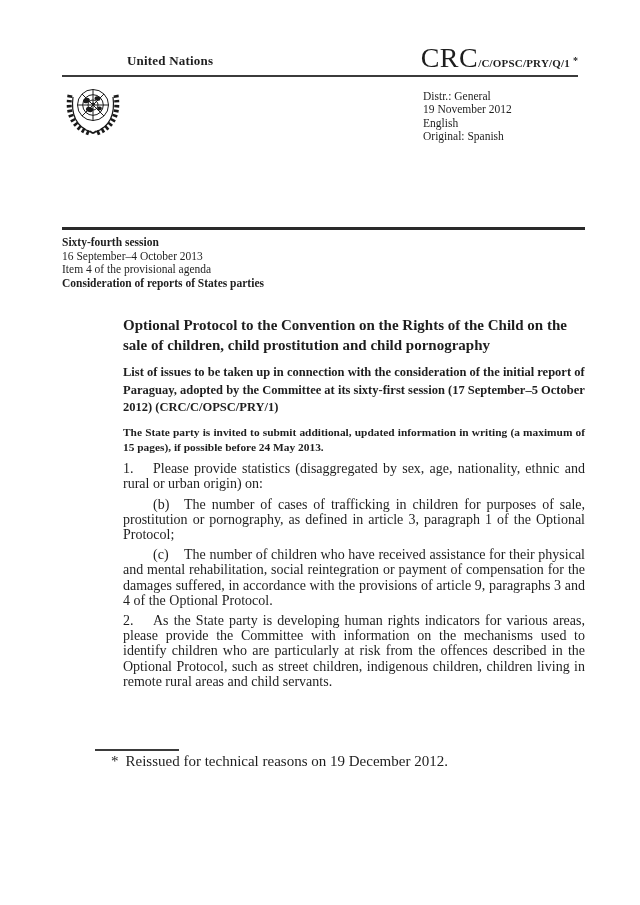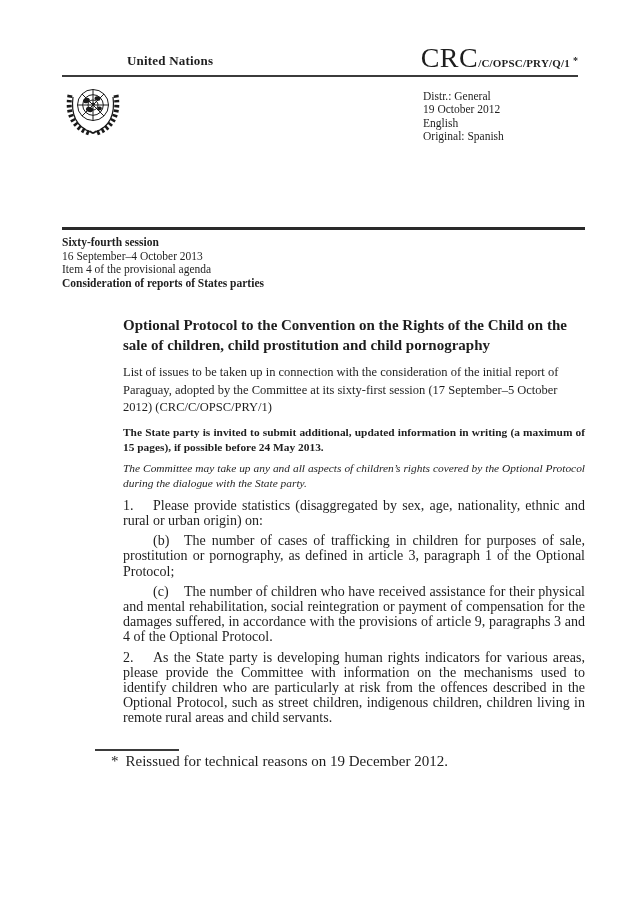--- a/index.html
+++ b/index.html
@@ -42,21 +42,21 @@
   .session .bold { font-weight: bold; }
 
   
   .content { position: absolute; left: 123px; top: 316px; width: 462px; }
   .doc-title {
     margin: 0 0 9px 0;
     font-size: 15px; font-weight: bold; line-height: 19.5px;
   }
   .doc-subtitle {
     margin: 0 0 8px 0;
-    font-size: 12.5px; font-weight: normal; line-height: 17.5px;
+    font-size: 12.5px; font-weight: bold; line-height: 17.5px;
   }
   .p-instruction {
     margin: 4px 0 6px 0; text-align: justify;
     font-size: 11.4px; font-weight: bold; line-height: 15.3px;
   }
   .p-note {
     margin: 0 0 6px 0; text-align: justify;
     font-size: 11.4px; font-style: italic; line-height: 15.3px;
   }
   .para {
@@ -124,39 +124,38 @@
       <path d="M 35 54 C 49 49, 57.5 37, 54 16" stroke-width="5" stroke-dasharray="2.6 2.3"></path>
       <path d="M 28 53 C 16 48, 8.5 37, 11 18" stroke-width="1.2"></path>
       <path d="M 34 53 C 46 48, 53.5 37, 51 18" stroke-width="1.2"></path>
       <path d="M 28 52 C 30 54.5, 32 54.5, 34 52" stroke-width="2"></path>
     </g>
   </svg>
 
 
   <div class="meta">
     <div>Distr.: General</div>
-    <div>19 October 2012</div>
+    <div>19 November 2012</div>
     <div>English</div>
     <div>Original: Spanish</div>
   </div>
 
   <div class="rule-thick"></div>
 
   <div class="session">
     <div class="bold">Sixty-fourth session</div>
     <div>16 September–4 October 2013</div>
     <div>Item 4 of the provisional agenda</div>
     <div class="bold">Consideration of reports of States parties</div>
   </div>
 
   <div class="content">
     <h1 class="doc-title">Optional Protocol to the Convention on the Rights of the Child on the sale of children, child prostitution and child pornography</h1>
     <h2 class="doc-subtitle">List of issues to be taken up in connection with the consideration of the initial report of Paraguay, adopted by the Committee at its sixty-first session (17 September–5 October 2012) (CRC/C/OPSC/PRY/1)</h2>
     <p class="p-instruction">The State party is invited to submit additional, updated information in writing (a maximum of 15 pages), if possible before 24 May 2013.</p>
-    <p class="p-note">The Committee may take up any and all aspects of children’s rights covered by the Optional Protocol during the dialogue with the State party.</p>
 
     <p class="para"><span class="pnum">1.</span><span>Please provide statistics (disaggregated by sex, age, nationality, ethnic and rural or urban origin) on:</span></p>
 
 
     <p class="para lettered"><span class="pnum">(b)</span><span>The number of cases of trafficking in children for purposes of sale, prostitution or pornography, as defined in article 3, paragraph 1 of the Optional Protocol;</span></p>
 
     <p class="para lettered"><span class="pnum">(c)</span><span>The number of children who have received assistance for their physical and mental rehabilitation, social reintegration or payment of compensation for the damages suffered, in accordance with the provisions of article 9, paragraphs 3 and 4 of the Optional Protocol.</span></p>
 
     <p class="para"><span class="pnum">2.</span><span>As the State party is developing human rights indicators for various areas, please provide the Committee with information on the mechanisms used to identify children who are particularly at risk from the offences described in the Optional Protocol, such as street children, indigenous children, children living in remote rural areas and child servants.</span></p>
   </div>

